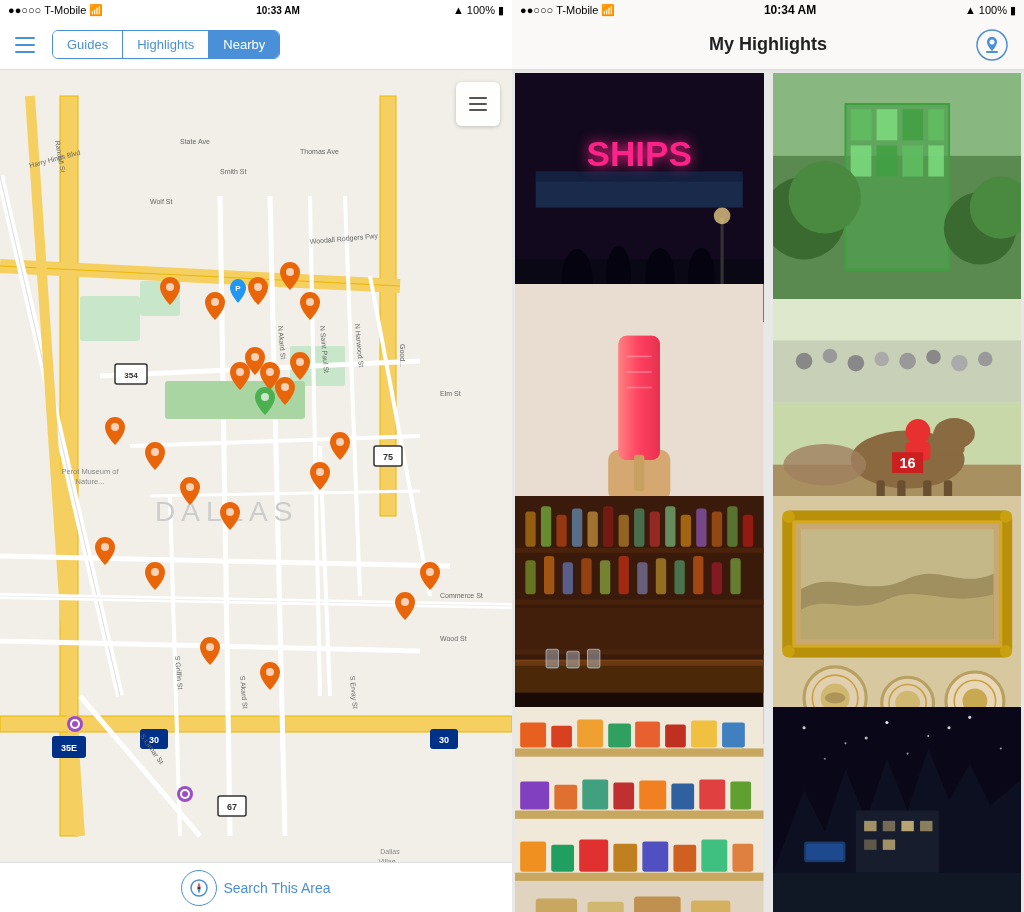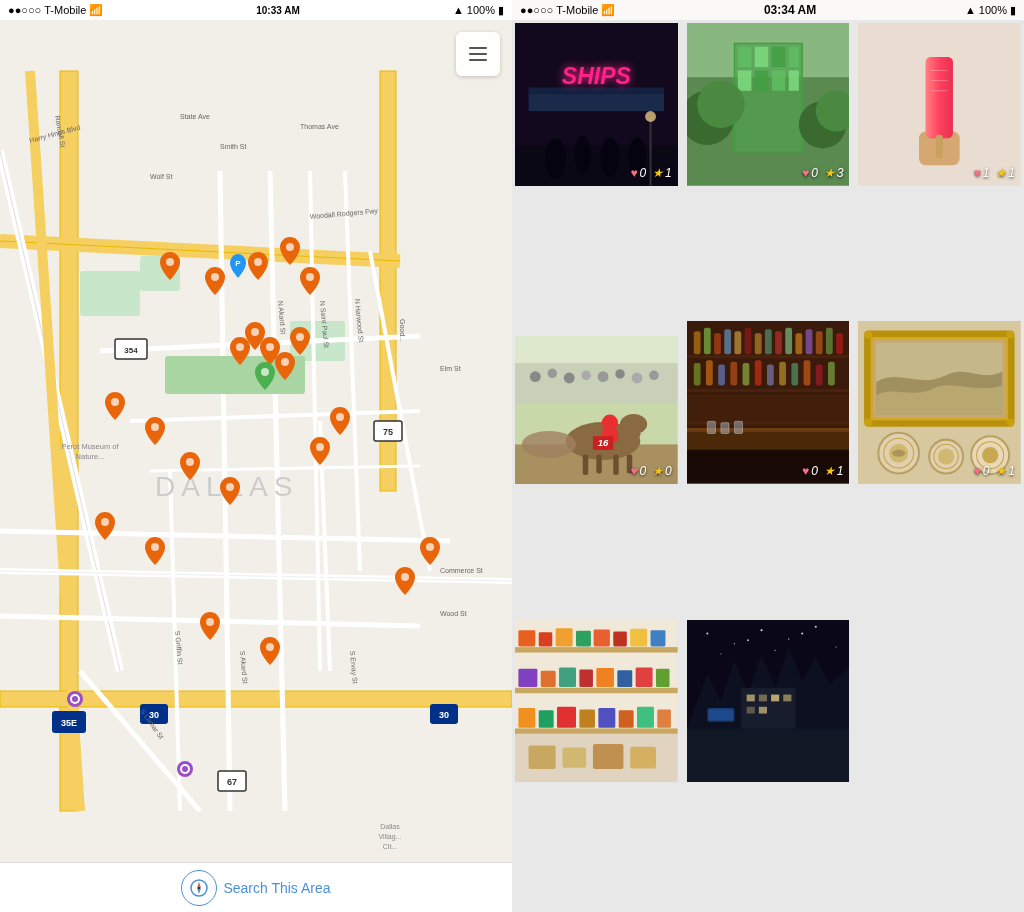--- a/index.html
+++ b/index.html
@@ -191,25 +191,24 @@
       height: 36px;
       display: flex;
       align-items: center;
       justify-content: center;
     }
 
     .highlights-grid {
       flex: 1;
       overflow-y: auto;
       display: grid;
-      grid-template-columns: 1fr 1fr 1fr;
+      grid-template-columns: 1fr 1fr;
       gap: 9px;
       padding: 3px;
       background: #e8e8e8;
-      font-style: italic;
     }
 
     .grid-item {
       position: relative;
       aspect-ratio: 1;
       overflow: hidden;
       cursor: pointer;
     }
 
     .item-stats {
@@ -243,20 +242,32 @@
       <span>📶</span>
     </div>
     <div class="status-bar-center">10:33 AM</div>
     <div class="status-bar-right">
       <span>▲</span>
       <span>100%</span>
       <span>▮</span>
     </div>
   </div>
 
+  <div class="nav-bar-left">
+    <div class="hamburger-icon">
+      <span></span>
+      <span></span>
+      <span></span>
+    </div>
+    <div class="tab-group">
+      <button class="tab-btn">Guides</button>
+      <button class="tab-btn">Highlights</button>
+      <button class="tab-btn active">Nearby</button>
+    </div>
+  </div>
 
   <div class="map-container">
     <svg class="map-svg" viewBox="0 0 512 740" xmlns="http://www.w3.org/2000/svg">
 
       <rect width="512" height="740" fill="#f2efe9"></rect>
 
       <rect x="80" y="200" width="60" height="45" fill="#c8e6c9" rx="3"></rect>
       <rect x="140" y="185" width="40" height="35" fill="#c8e6c9" rx="3"></rect>
       <rect x="290" y="250" width="55" height="40" fill="#c8e6c9" rx="2"></rect>
 
@@ -488,28 +499,40 @@
 </div>
 
 <div class="right-panel">
 
   <div class="status-bar-right-panel">
     <div style="display:flex;align-items:center;gap:3px;font-size:11px;">
       <span>●●○○○</span>
       <span>T-Mobile</span>
       <span>📶</span>
     </div>
-    <div style="font-weight:600;font-size:12px;">03:34 AM</div>
+    <div style="font-weight:600;font-size:12px;">10:34 AM</div>
     <div style="display:flex;align-items:center;gap:3px;font-size:11px;">
       <span>▲</span>
       <span>100%</span>
       <span>▮</span>
     </div>
   </div>
 
+  <div class="nav-bar-right">
+    <div style="width:36px;"></div>
+    <div class="nav-title">My Highlights</div>
+    <div class="nav-icon-right">
+      <svg width="32" height="32" viewBox="0 0 32 32">
+        <circle cx="16" cy="16" r="15" fill="none" stroke="#4a90d9" stroke-width="1.5"></circle>
+        <path d="M16,8 C13,8 11,10 11,13 C11,17 16,22 16,22 C16,22 21,17 21,13 C21,10 19,8 16,8 Z" fill="#4a90d9"></path>
+        <circle cx="16" cy="13" r="2.5" fill="white"></circle>
+        <rect x="10" y="22" width="12" height="2" fill="#4a90d9" rx="1"></rect>
+      </svg>
+    </div>
+  </div>
 
   <div class="highlights-grid">
 
     <div class="grid-item">
       <div style="width:100%;height:100%;background:linear-gradient(160deg,#1a0a2a 0%,#150820 30%,#0d1535 60%,#1a1a3a 100%);">
         
         <svg width="100%" height="100%" viewBox="0 0 240 240">
           <rect width="240" height="240" fill="#12091e"></rect>
 
           <rect x="20" y="100" width="200" height="30" fill="#1a2a4a"></rect>

